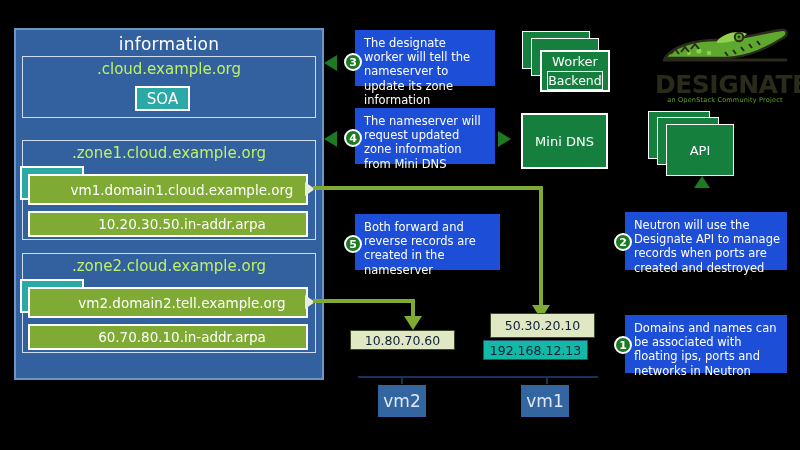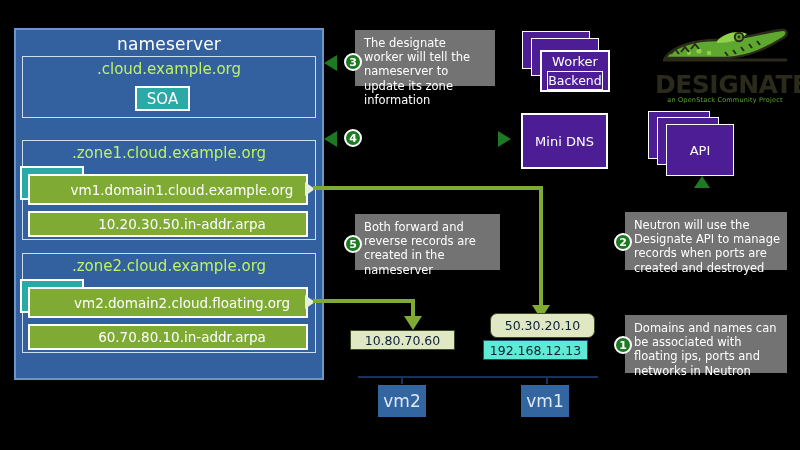--- a/index.html
+++ b/index.html
@@ -23,40 +23,40 @@
        display:flex;align-items:center;justify-content:center;}
 
   .teal-ghost{position:absolute;background:#2aa9a6;border:2px solid #ffffff;
               box-sizing:border-box;}
 
   .rec{position:absolute;background:#7fab35;border:2px solid #ffffff;
        box-sizing:border-box;color:#fff;font-size:13.5px;
        display:flex;align-items:center;justify-content:center;padding-left:28px;}
 
   
-  .svc{position:absolute;background:#4c1d95;box-sizing:border-box;
+  .svc{position:absolute;background:#15803d;box-sizing:border-box;
        color:#fff;font-size:13px;display:flex;align-items:center;justify-content:center;}
   .svc.bordered{border:2px solid #ffffff;}
   .svc.plain{border:1.5px solid #ffffff;}
 
   
-  .callout{position:absolute;background:#737373;color:#fff;
+  .callout{position:absolute;background:#1d4ed8;color:#fff;
            font-size:11.5px;line-height:14.2px;box-sizing:border-box;
            padding:6px 7px 6px 9px;white-space:pre-line;}
   .badge{position:absolute;width:18px;height:18px;border-radius:50%;
          background:#1d7a22;border:2px solid #ffffff;box-sizing:border-box;
          color:#fff;font-size:11px;font-weight:bold;
          display:flex;align-items:center;justify-content:center;z-index:6;}
 
   
   .ipbox{position:absolute;box-sizing:border-box;border:1px solid #3b4a22;
          font-size:12.5px;color:#10203a;
          display:flex;align-items:center;justify-content:center;}
   .ipbox.green{background:#dfe8c2;}
-  .ipbox.blue{background:#5eead4;border-color:#20506b;}
+  .ipbox.blue{background:#14b8a6;border-color:#20506b;}
   .vmbox{position:absolute;background:#3366a0;box-sizing:border-box;
          color:#dfe8f5;font-size:17px;
          display:flex;align-items:center;justify-content:center;}
   .netline{position:absolute;background:#17315a;}
   .netstub{position:absolute;background:#17315a;}
 
   
   .wire{position:absolute;background:#7fab35;}
   .arrow-down{position:absolute;width:0;height:0;
               border-left:9px solid transparent;border-right:9px solid transparent;
@@ -81,52 +81,53 @@
              font-family:"DejaVu Sans","Liberation Sans",sans-serif;}
   .logo-tag{position:absolute;left:0;top:72px;width:140px;text-align:center;
             font-size:6.5px;font-weight:normal;color:#5ea830;letter-spacing:.2px;}
 </style>
 </head>
 <body>
 
 <div class="stage">
 
   <div class="ns-panel">
-    <div class="ns-title">nameserver</div>
+    <div class="ns-title">information</div>
   </div>
 
   <div class="zone-box" style="left:22px;top:56px;width:294px;height:62px;">
     <div class="zone-title">.cloud.example.org</div>
   </div>
   <div class="soa" style="left:135px;top:86px;width:55px;height:25px;">SOA</div>
 
   <div class="zone-box" style="left:22px;top:140px;width:294px;height:100px;">
     <div class="zone-title">.zone1.cloud.example.org</div>
   </div>
   <div class="teal-ghost" style="left:20px;top:166px;width:64px;height:34px;"></div>
   <div class="rec" style="left:28px;top:174px;width:280px;height:31px;">vm1.domain1.cloud.example.org</div>
   <div class="rec" style="left:28px;top:211px;width:280px;height:26px;">10.20.30.50.in-addr.arpa</div>
   <div class="tail-right" style="left:305px;top:182px;"></div>
 
   <div class="zone-box" style="left:22px;top:253px;width:294px;height:100px;">
     <div class="zone-title">.zone2.cloud.example.org</div>
   </div>
   <div class="teal-ghost" style="left:20px;top:279px;width:64px;height:34px;"></div>
-  <div class="rec" style="left:28px;top:287px;width:280px;height:31px;">vm2.domain2.cloud.floating.org</div>
+  <div class="rec" style="left:28px;top:287px;width:280px;height:31px;">vm2.domain2.tell.example.org</div>
   <div class="rec" style="left:28px;top:324px;width:280px;height:26px;">60.70.80.10.in-addr.arpa</div>
   <div class="tail-right" style="left:305px;top:295px;"></div>
 
   <div class="arrow-left-dk" style="left:324px;top:55px;"></div>
   <div class="arrow-left-dk" style="left:324px;top:131px;"></div>
   <div class="arrow-right-dk" style="left:498px;top:131px;"></div>
   <div class="arrow-up-dk" style="left:694px;top:176px;"></div>
 
   <div class="callout" style="left:355px;top:30px;width:140px;height:56px;">The designate worker will tell the nameserver to update its zone information</div>
   <div class="badge" style="left:344px;top:53px;">3</div>
 
+  <div class="callout" style="left:355px;top:108px;width:140px;height:56px;">The nameserver will request updated zone information from Mini DNS</div>
   <div class="badge" style="left:344px;top:129px;">4</div>
 
   <div class="callout" style="left:355px;top:214px;width:145px;height:56px;">Both forward and reverse records are created in the nameserver</div>
   <div class="badge" style="left:344px;top:235px;">5</div>
 
   <div class="callout" style="left:625px;top:212px;width:162px;height:58px;">Neutron will use the Designate API to manage records when ports are created and destroyed</div>
   <div class="badge" style="left:614px;top:233px;">2</div>
 
   <div class="callout" style="left:625px;top:315px;width:162px;height:58px;">Domains and names can be associated with floating ips, ports and networks in Neutron</div>
   <div class="badge" style="left:614px;top:336px;">1</div>
@@ -166,21 +167,21 @@
   <div class="wire" style="left:313px;top:186px;width:230px;height:4px;"></div>
   <div class="wire" style="left:539px;top:186px;width:4px;height:122px;"></div>
   <div class="arrow-down" style="left:532px;top:305px;"></div>
 
   <div class="wire" style="left:313px;top:299px;width:102px;height:4px;"></div>
   <div class="wire" style="left:411px;top:299px;width:4px;height:20px;"></div>
   <div class="arrow-down" style="left:404px;top:316px;"></div>
 
   <div class="ipbox green" style="left:350px;top:330px;width:105px;height:20px;">10.80.70.60</div>
 
-  <div class="ipbox green" style="left:490px;top:313px;width:105px;height:25px;border-radius:7px;">50.30.20.10</div>
+  <div class="ipbox green" style="left:490px;top:313px;width:105px;height:25px;">50.30.20.10</div>
   <div class="ipbox blue" style="left:483px;top:340px;width:105px;height:20px;">192.168.12.13</div>
 
   <div class="netline" style="left:358px;top:376px;width:240px;height:2px;"></div>
   <div class="netstub" style="left:401px;top:376px;width:2px;height:8px;"></div>
   <div class="netstub" style="left:546px;top:376px;width:2px;height:8px;"></div>
 
   <div class="vmbox" style="left:378px;top:385px;width:48px;height:32px;">vm2</div>
   <div class="vmbox" style="left:521px;top:385px;width:48px;height:32px;">vm1</div>
 
 </div>

